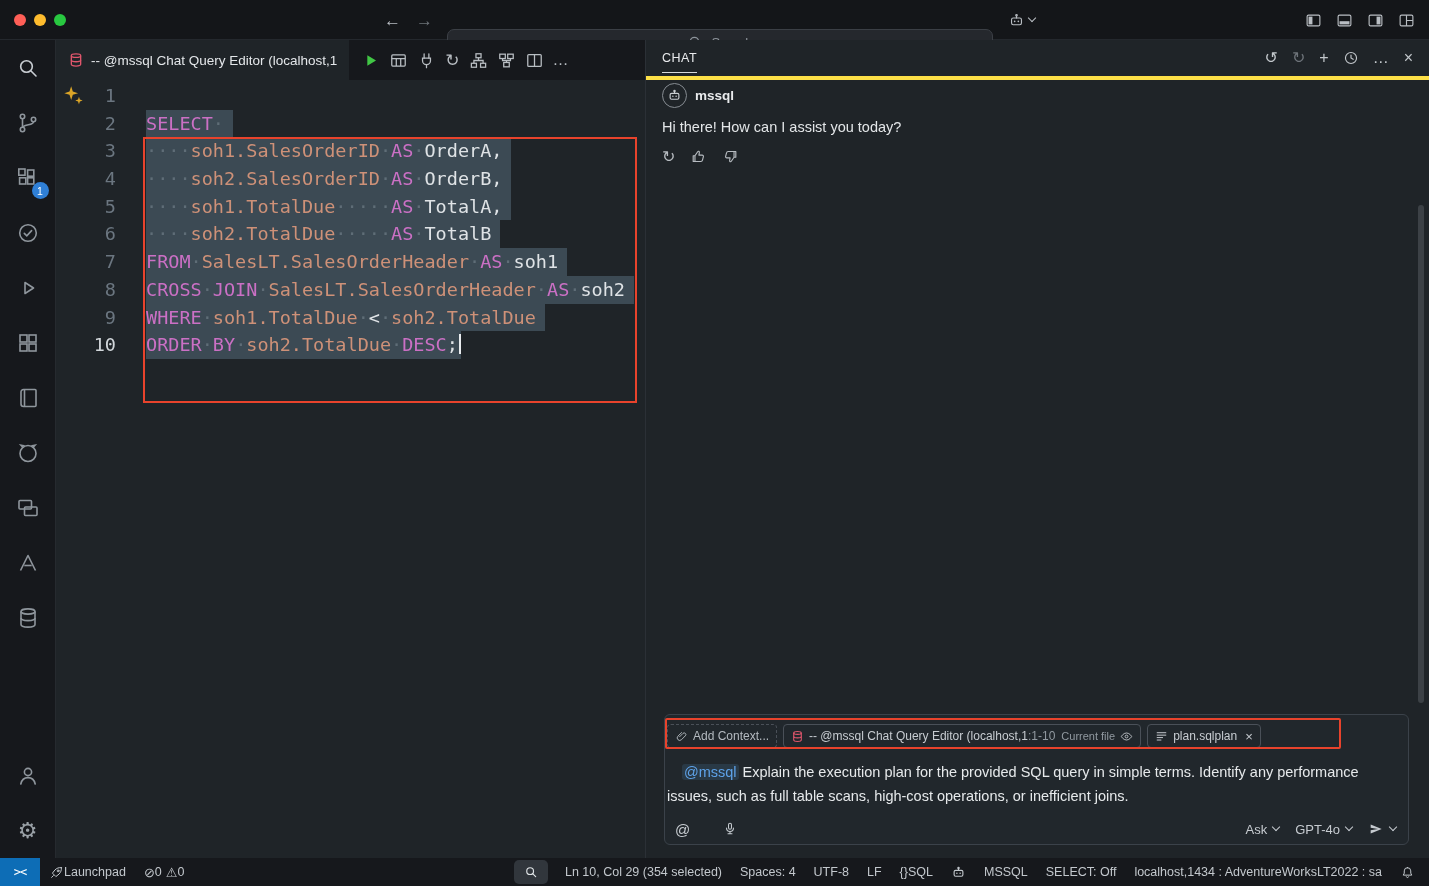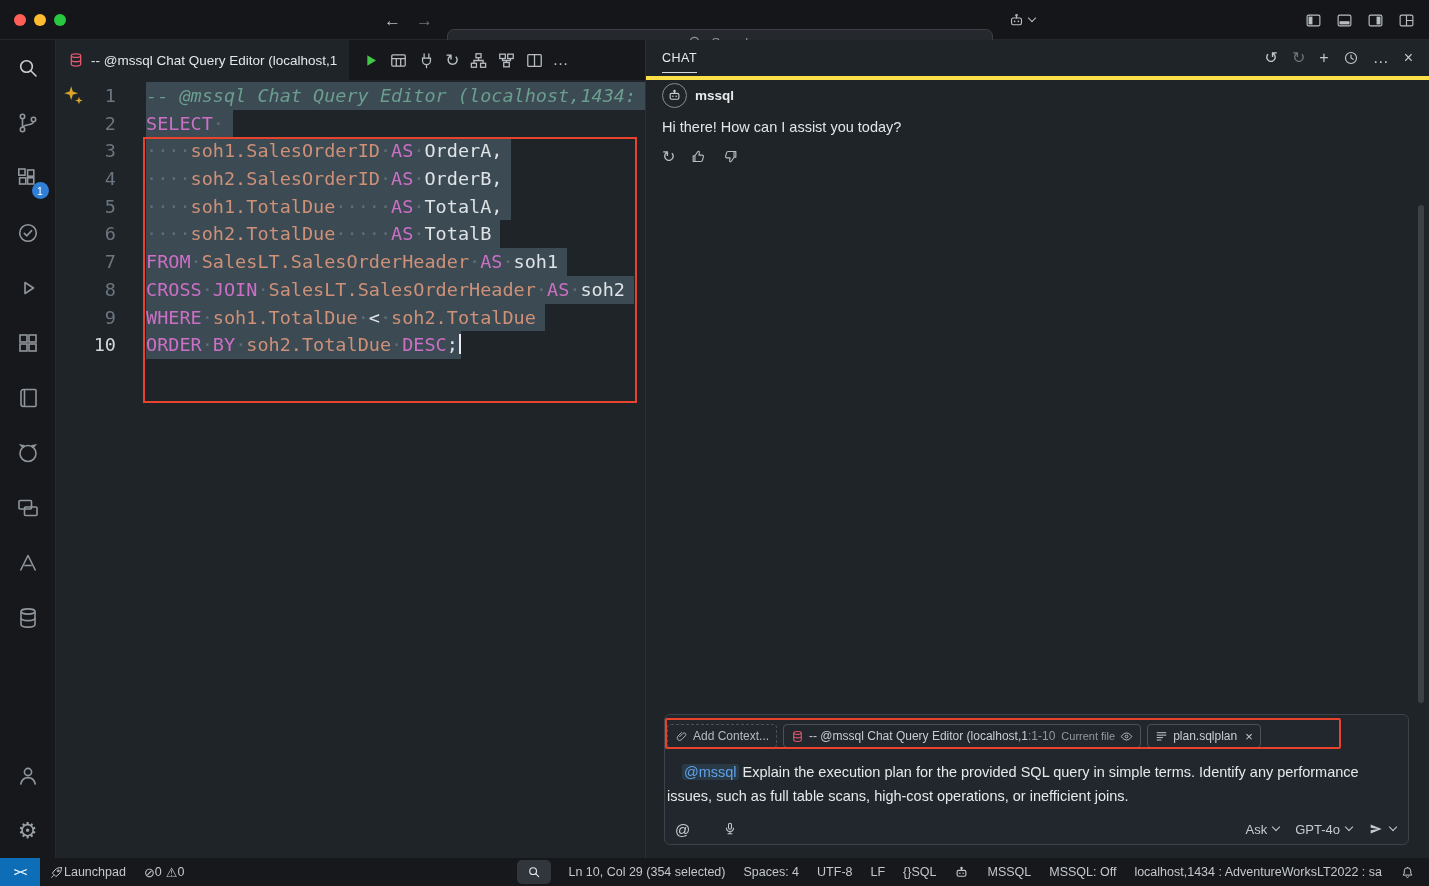--- a/index.html
+++ b/index.html
@@ -289,21 +289,21 @@
           </svg>
         <span class="gly more">…</span>
       </div>
     </div>
     <div class="code">
       <svg class="sparkle" viewBox="0 0 24 24">
           <path d="M10 2.5l1.8 5.7 5.7 1.8-5.7 1.8L10 17.5l-1.8-5.7L2.5 10l5.7-1.8z" fill="#dba528"></path>
           <path d="M18.5 14l1 3 3 1-3 1-1 3-1-3-3-1 3-1z" fill="#dba528"></path>
         </svg>
       <div>
-          <div class="code-line"><span class="gut">1</span><span class="lc"><span class="sel nl"><span class="tk-comment">-- @mssql Chat Query Editor (localhost,1434:</span></span></span></div>
+          <div class="code-line"><span class="gut">1</span></div>
           <div class="code-line"><span class="gut">2</span><span class="lc"><span class="sel nl"><span class="tk-kw">SELECT</span><span class="tk-ws">·</span></span></span></div>
           <div class="code-line"><span class="gut">3</span><span class="lc"><span class="sel nl"><span class="tk-ws">····</span><span class="tk-id">soh1.SalesOrderID</span><span class="tk-ws">·</span><span class="tk-kw">AS</span><span class="tk-ws">·</span><span class="tk-pl">OrderA,</span></span></span></div>
           <div class="code-line"><span class="gut">4</span><span class="lc"><span class="sel nl"><span class="tk-ws">····</span><span class="tk-id">soh2.SalesOrderID</span><span class="tk-ws">·</span><span class="tk-kw">AS</span><span class="tk-ws">·</span><span class="tk-pl">OrderB,</span></span></span></div>
           <div class="code-line"><span class="gut">5</span><span class="lc"><span class="sel nl"><span class="tk-ws">····</span><span class="tk-id">soh1.TotalDue</span><span class="tk-ws">·····</span><span class="tk-kw">AS</span><span class="tk-ws">·</span><span class="tk-pl">TotalA,</span></span></span></div>
           <div class="code-line"><span class="gut">6</span><span class="lc"><span class="sel nl"><span class="tk-ws">····</span><span class="tk-id">soh2.TotalDue</span><span class="tk-ws">·····</span><span class="tk-kw">AS</span><span class="tk-ws">·</span><span class="tk-pl">TotalB</span></span></span></div>
           <div class="code-line"><span class="gut">7</span><span class="lc"><span class="sel nl"><span class="tk-kw">FROM</span><span class="tk-ws">·</span><span class="tk-id">SalesLT.SalesOrderHeader</span><span class="tk-ws">·</span><span class="tk-kw">AS</span><span class="tk-ws">·</span><span class="tk-pl">soh1</span></span></span></div>
           <div class="code-line"><span class="gut">8</span><span class="lc"><span class="sel nl"><span class="tk-kw">CROSS</span><span class="tk-ws">·</span><span class="tk-kw">JOIN</span><span class="tk-ws">·</span><span class="tk-id">SalesLT.SalesOrderHeader</span><span class="tk-ws">·</span><span class="tk-kw">AS</span><span class="tk-ws">·</span><span class="tk-pl">soh2</span></span></span></div>
           <div class="code-line"><span class="gut">9</span><span class="lc"><span class="sel nl"><span class="tk-kw">WHERE</span><span class="tk-ws">·</span><span class="tk-id">soh1.TotalDue</span><span class="tk-ws">·</span><span class="tk-op">&lt;</span><span class="tk-ws">·</span><span class="tk-id">soh2.TotalDue</span></span></span></div>
           <div class="code-line"><span class="gut ln-active">10</span><span class="lc"><span class="sel"><span class="tk-kw">ORDER</span><span class="tk-ws">·</span><span class="tk-kw">BY</span><span class="tk-ws">·</span><span class="tk-id">soh2.TotalDue</span><span class="tk-ws">·</span><span class="tk-kw">DESC</span><span class="tk-pl">;</span><span class="cursor"></span></span></span></div>
         </div>
@@ -468,21 +468,21 @@
             <circle cx="9.4" cy="13.2" r="1.2" fill="currentColor" stroke="none"></circle>
             <circle cx="14.6" cy="13.2" r="1.2" fill="currentColor" stroke="none"></circle>
             <path d="M12 8.5V5.8"></path>
             <circle cx="12" cy="4.6" r="1.1"></circle>
           </svg>
       </div>
       <div class="sb-item">
           <span>MSSQL</span>
         </div>
       <div class="sb-item">
-          <span>MSSQL: Off</span>
+          <span>SELECT: Off</span>
         </div>
       <div class="sb-item">
           <span>localhost,1434 : AdventureWorksLT2022 : sa</span>
         </div>
       <div class="sb-item bell-item">
         <svg class="sbi" viewBox="0 0 24 24" fill="none" stroke="currentColor" stroke-width="1.6" stroke-linecap="round">
             <path d="M12 4.2a5.2 5.2 0 00-5.2 5.2v3.6l-1.6 3.2h13.6l-1.6-3.2V9.4A5.2 5.2 0 0012 4.2z"></path>
             <path d="M10.2 18.8a1.9 1.9 0 003.6 0"></path>
           </svg>
       </div>

